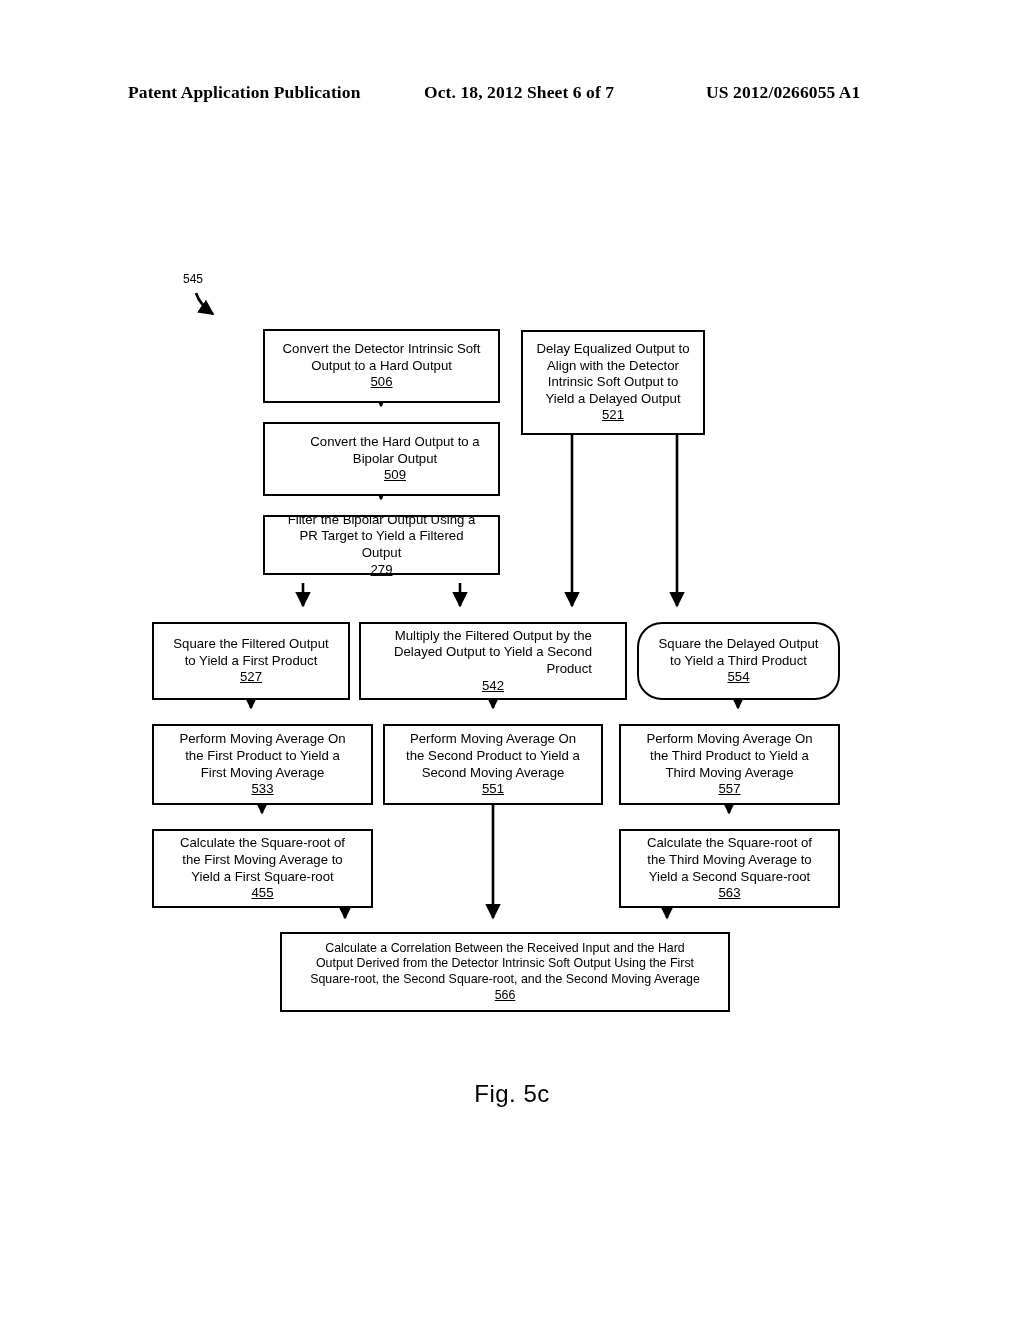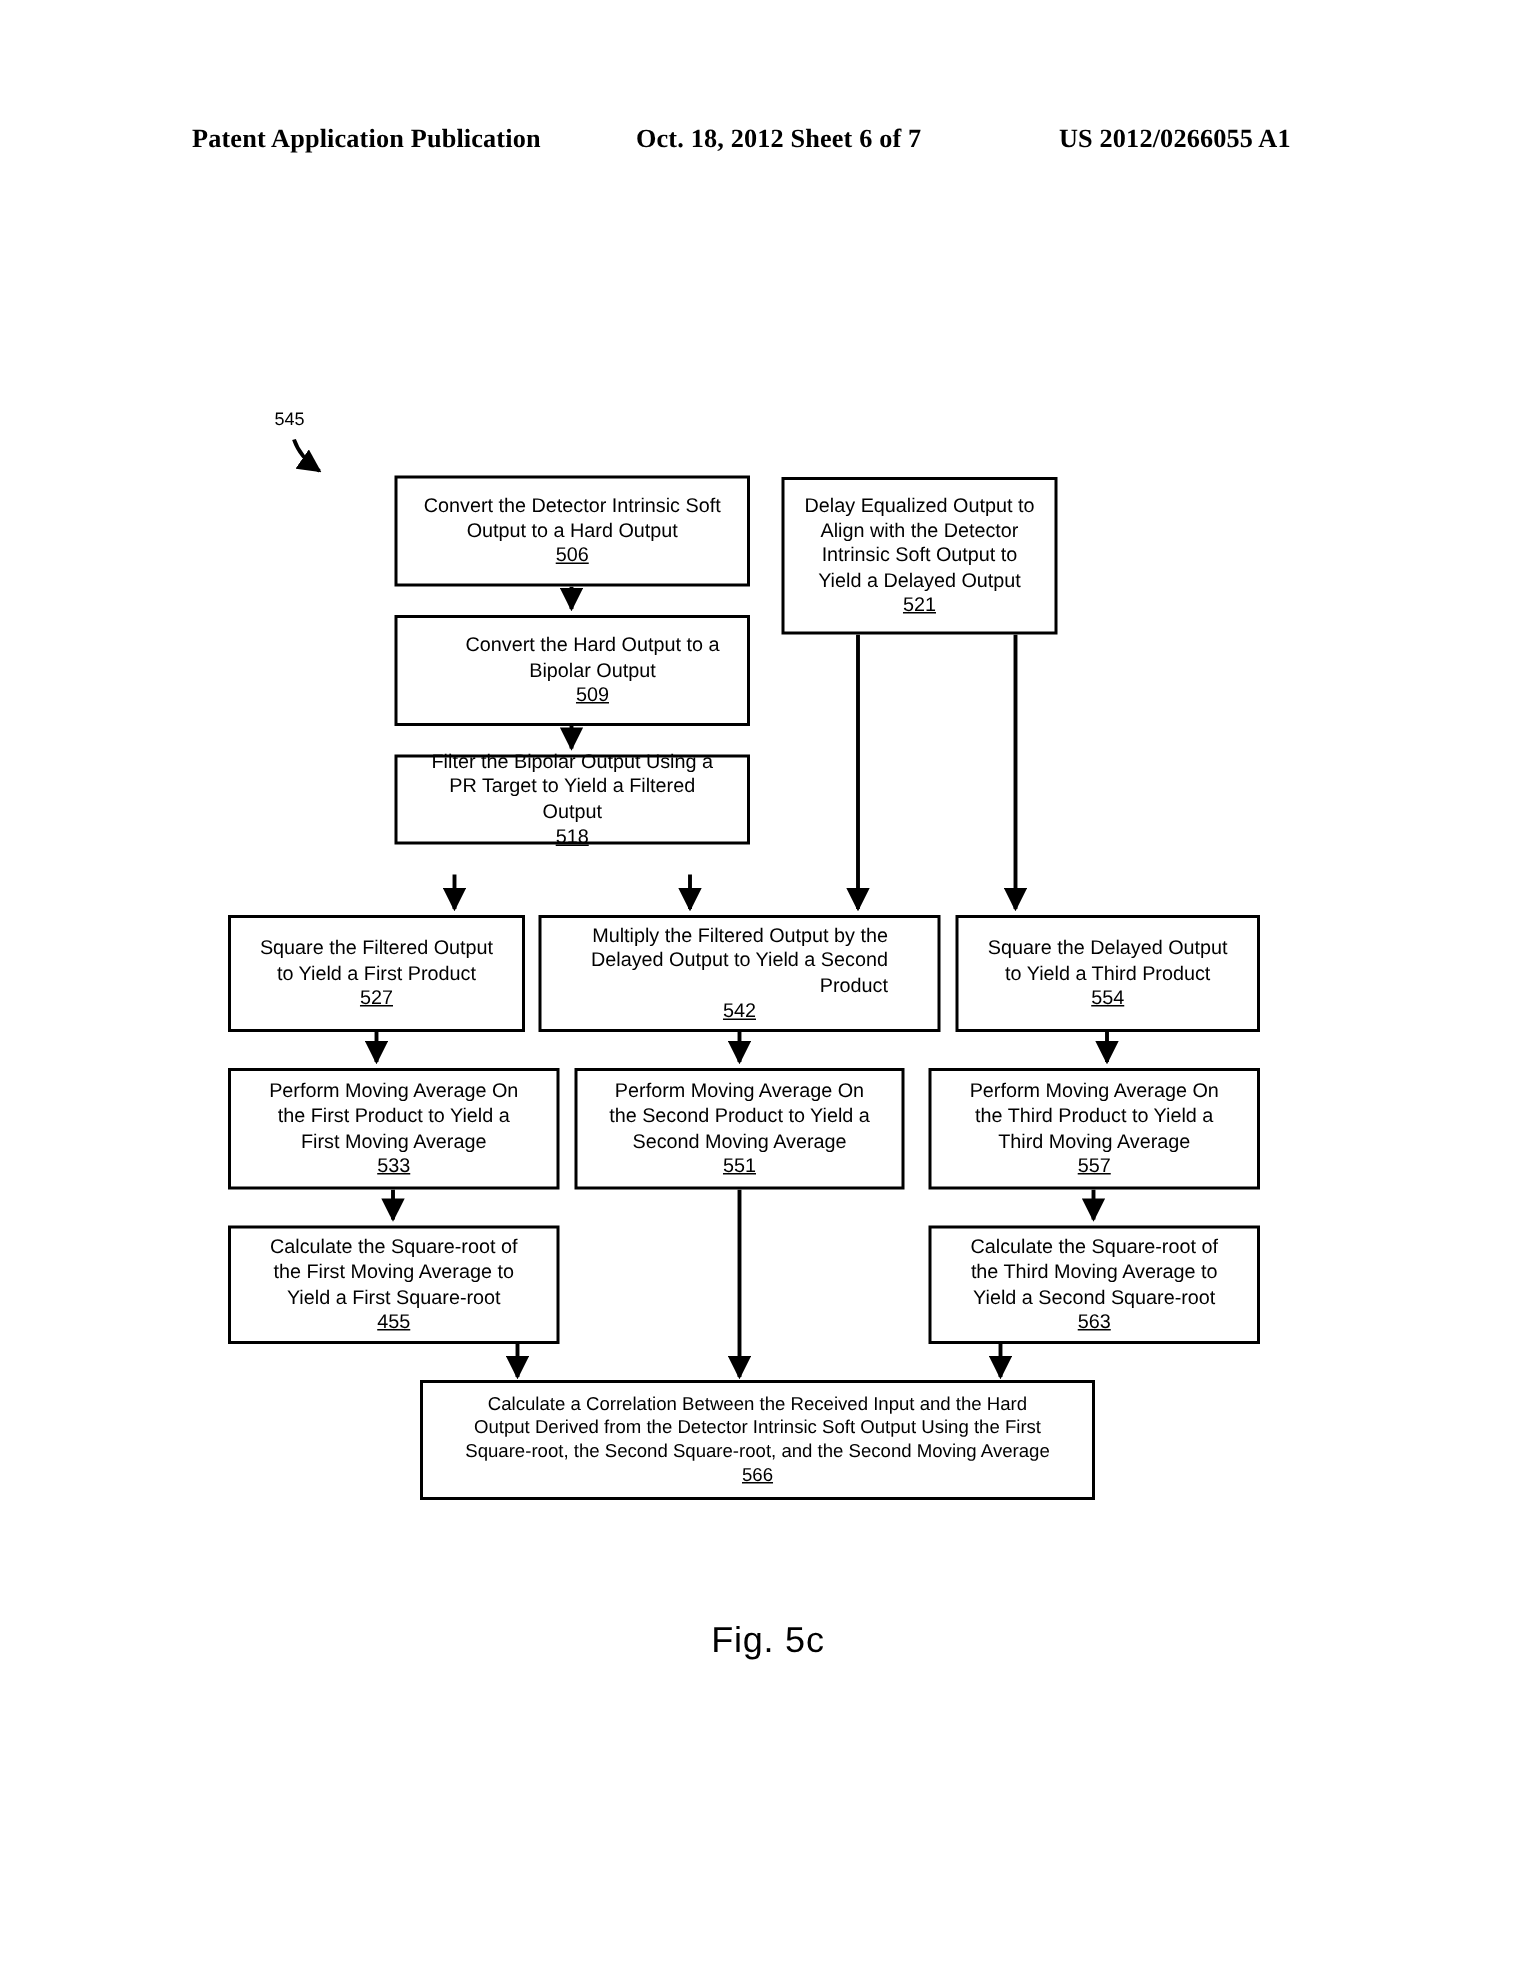--- a/index.html
+++ b/index.html
@@ -71,20 +71,21 @@
     background: #ffffff;
     display: flex;
     flex-direction: column;
     align-items: center;
     justify-content: center;
     text-align: center;
     font-size: 13.2px;
     line-height: 16.6px;
     padding: 4px 5px;
     z-index: 2;
+    margin-top: 12px;
   }
   .node .node-text {
     display: block;
     white-space: pre-line;
   }
   .node .node-ref {
     display: block;
     text-decoration: underline;
     margin-top: 0px;
   }
@@ -179,21 +180,21 @@
   <div class="node" style="left:263px; top:410px; width:237px; height:74px;padding-left:32px;">
     <span class="node-text">Convert the Hard Output to a
 Bipolar Output</span>
     <span class="node-ref">509</span>
   </div>
 
   <div class="node" style="left:263px; top:503px; width:237px; height:60px;">
     <span class="node-text">Filter the Bipolar Output Using a
 PR Target to Yield a Filtered
 Output</span>
-    <span class="node-ref">518</span>
+    <span class="node-ref">279</span>
   </div>
 
   <div class="node" style="left:521px; top:318px; width:184px; height:105px;">
     <span class="node-text">Delay Equalized Output to
 Align with the Detector
 Intrinsic Soft Output to
 Yield a Delayed Output</span>
     <span class="node-ref">521</span>
   </div>
 
@@ -203,21 +204,21 @@
     <span class="node-ref">527</span>
   </div>
 
   <div class="node" style="left:359px; top:610px; width:268px; height:78px;text-align:right;">
     <span class="node-text">Multiply the Filtered Output by the
 Delayed Output to Yield a Second
 Product</span>
     <span class="node-ref">542</span>
   </div>
 
-  <div class="node" style="left:637px; top:610px; width:203px; height:78px;">
+  <div class="node" style="left:637px; top:610px; width:203px; height:78px;border-radius:25px;">
     <span class="node-text">Square the Delayed Output
 to Yield a Third Product</span>
     <span class="node-ref">554</span>
   </div>
 
   <div class="node" style="left:152px; top:712px; width:221px; height:81px;">
     <span class="node-text">Perform Moving Average On
 the First Product to Yield a
 First Moving Average</span>
     <span class="node-ref">533</span>

